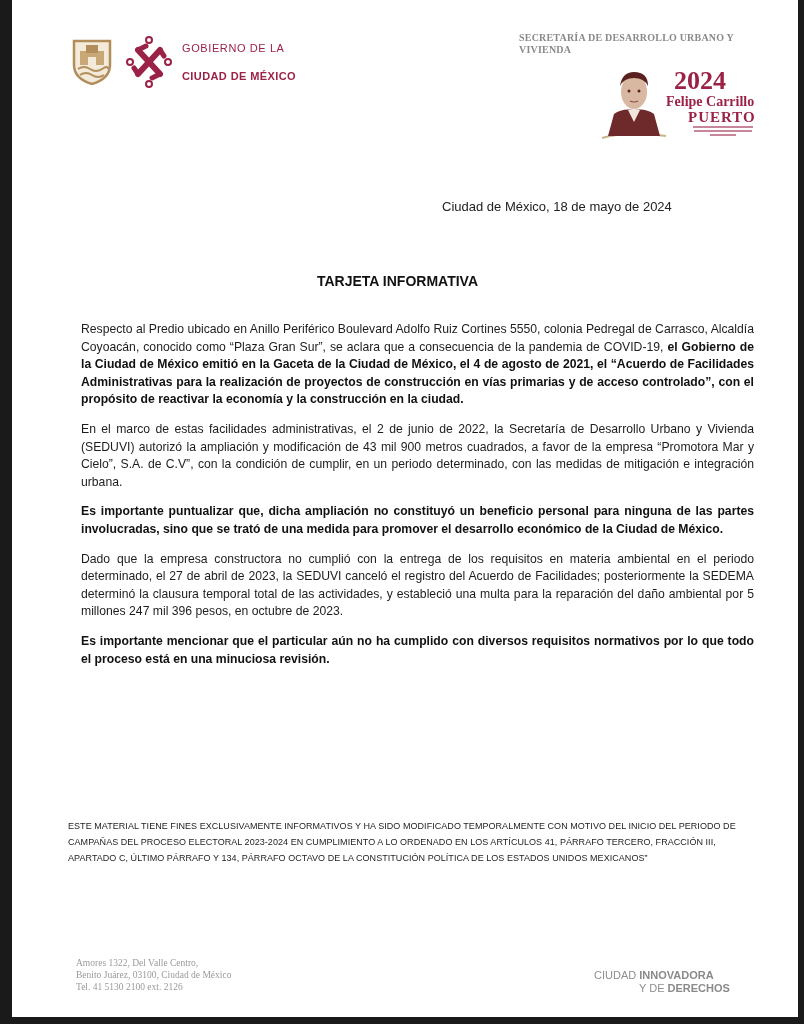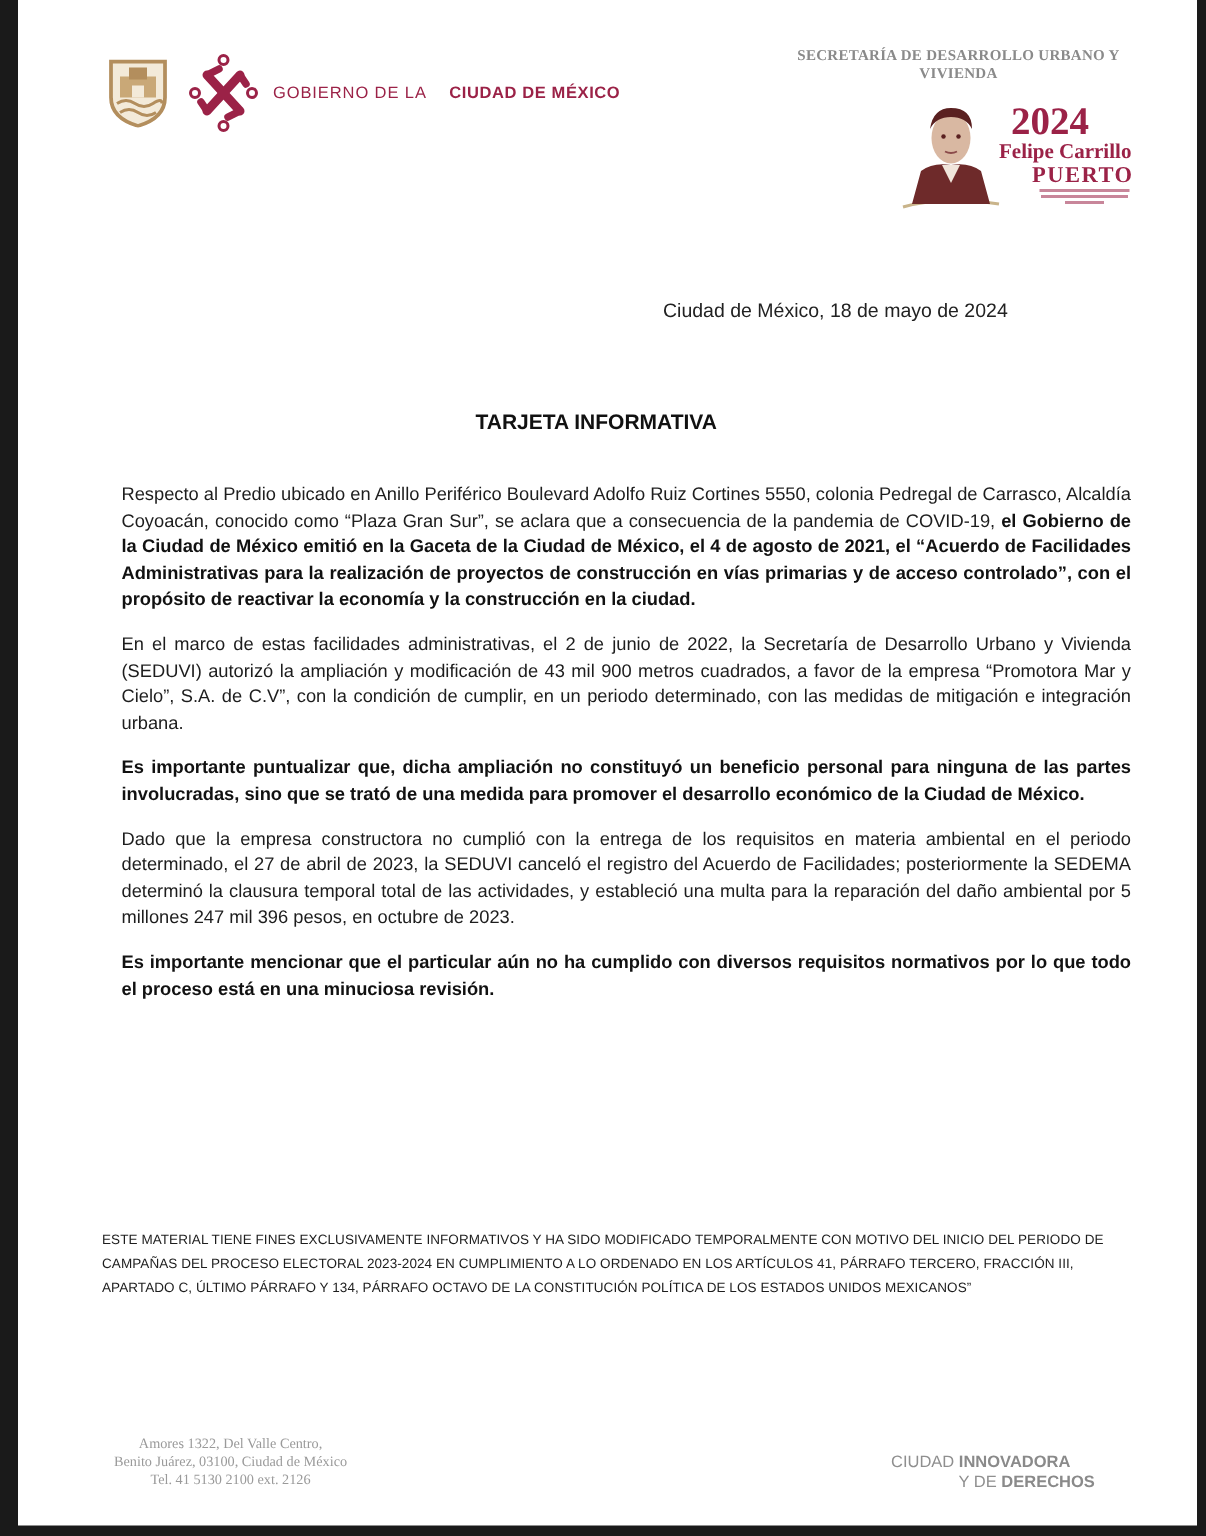--- a/index.html
+++ b/index.html
@@ -36,21 +36,21 @@
       height: 46px;
       margin-right: 14px;
     }
     .knot {
       width: 46px;
       height: 52px;
       margin-right: 10px;
     }
     .gov-text {
       display: flex;
-      flex-direction: row;
+      flex-direction: column;
       line-height: 13px;
       gap: 15px;
     }
     .gov-line1 {
       font-size: 11px;
       letter-spacing: 0.6px;
       color: #9b2247;
       font-weight: normal;
     }
     .gov-line2 {
@@ -64,21 +64,20 @@
       position: absolute;
       left: 507px;
       top: 32px;
       width: 240px;
       font-family: "Liberation Serif", serif;
       font-weight: bold;
       font-size: 10px;
       color: #8a8a8a;
       line-height: 12px;
       letter-spacing: 0.2px;
-      text-align: center;
     }
     .fcp-logo {
       position: absolute;
       left: 588px;
       top: 64px;
       width: 170px;
       height: 80px;
     }
     .portrait {
       position: absolute;
@@ -176,21 +175,20 @@
       letter-spacing: 0.05px;
     }
     .address {
       position: absolute;
       left: 64px;
       top: 957px;
       font-family: "Liberation Serif", serif;
       font-size: 9.5px;
       line-height: 12px;
       color: #9a9a9a;
-      text-align: center;
     }
     .slogan {
       position: absolute;
       left: 582px;
       top: 969px;
       font-size: 11px;
       line-height: 13px;
       color: #8f8f8f;
     }
     .slogan .l1 { display: block; }

